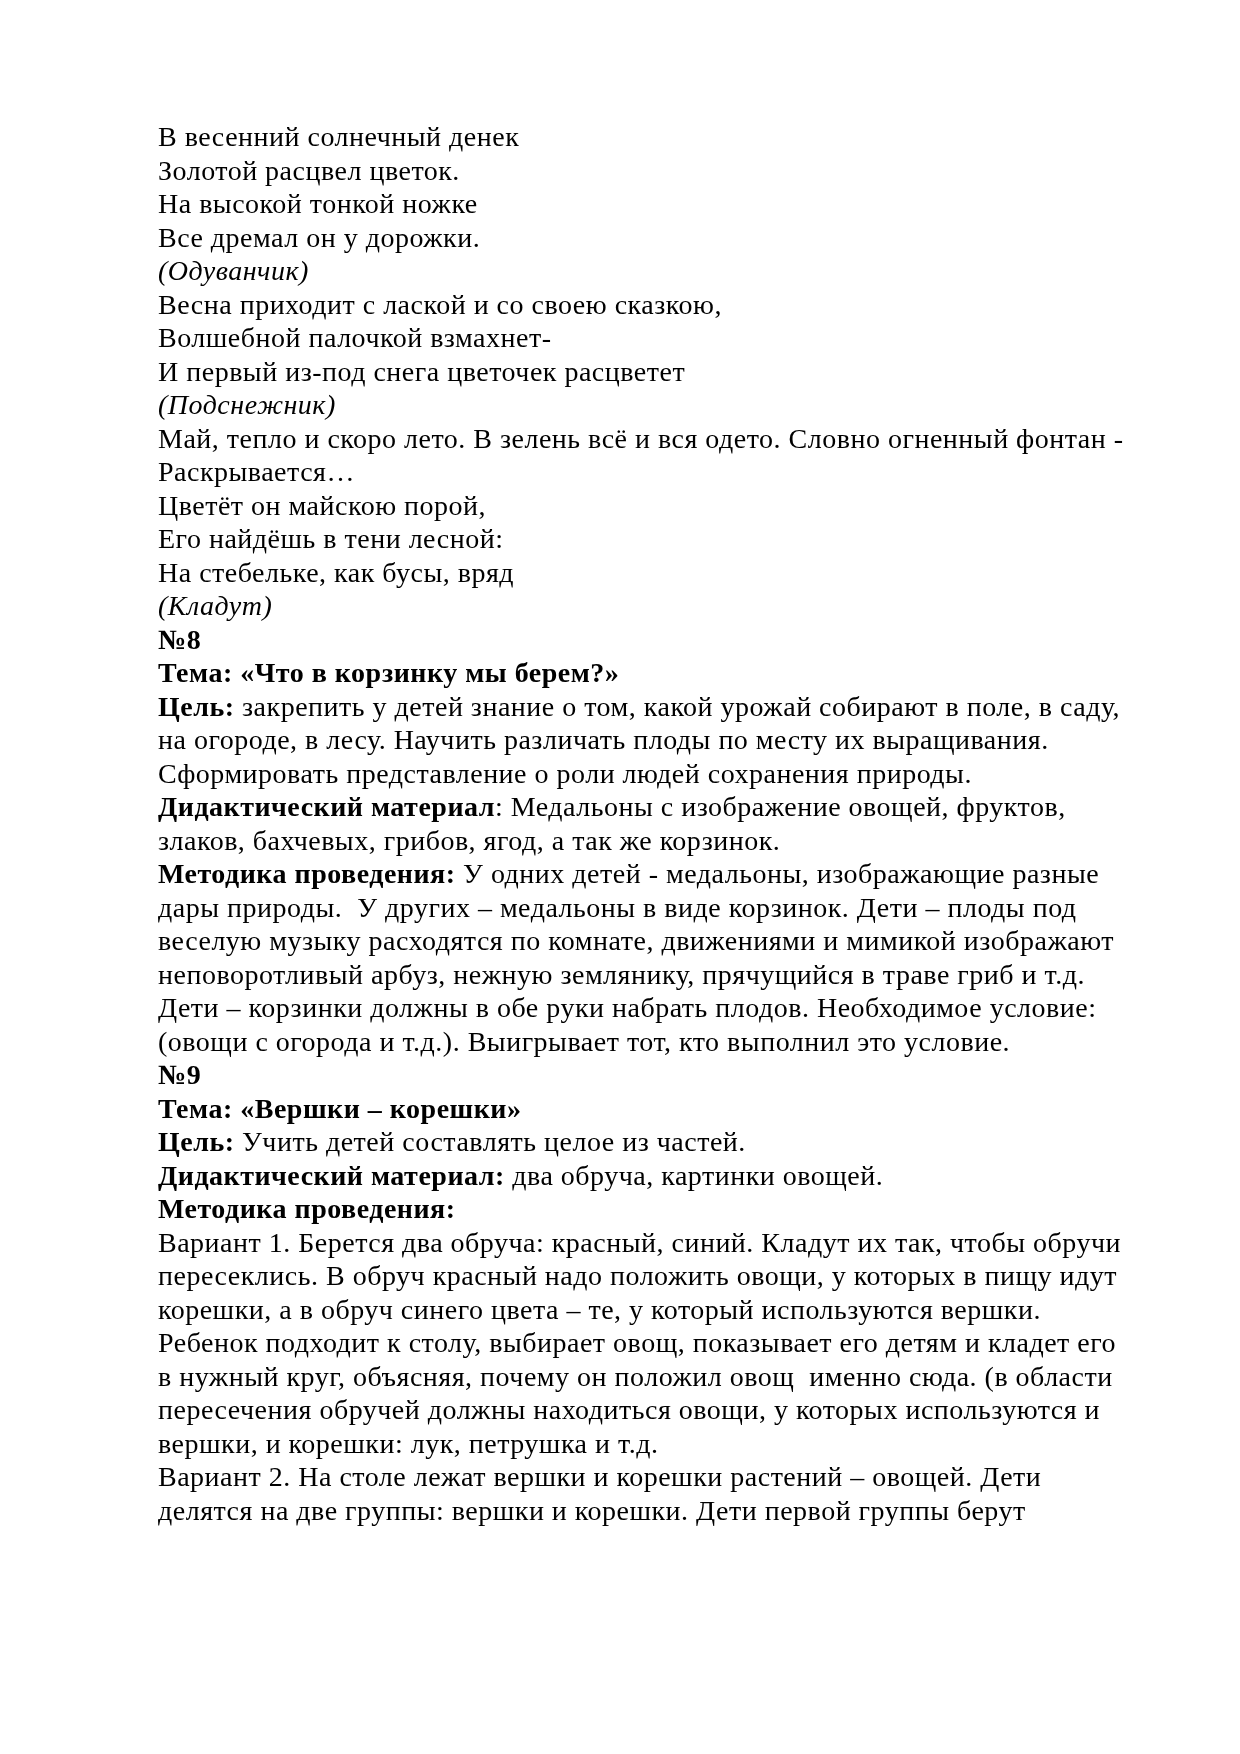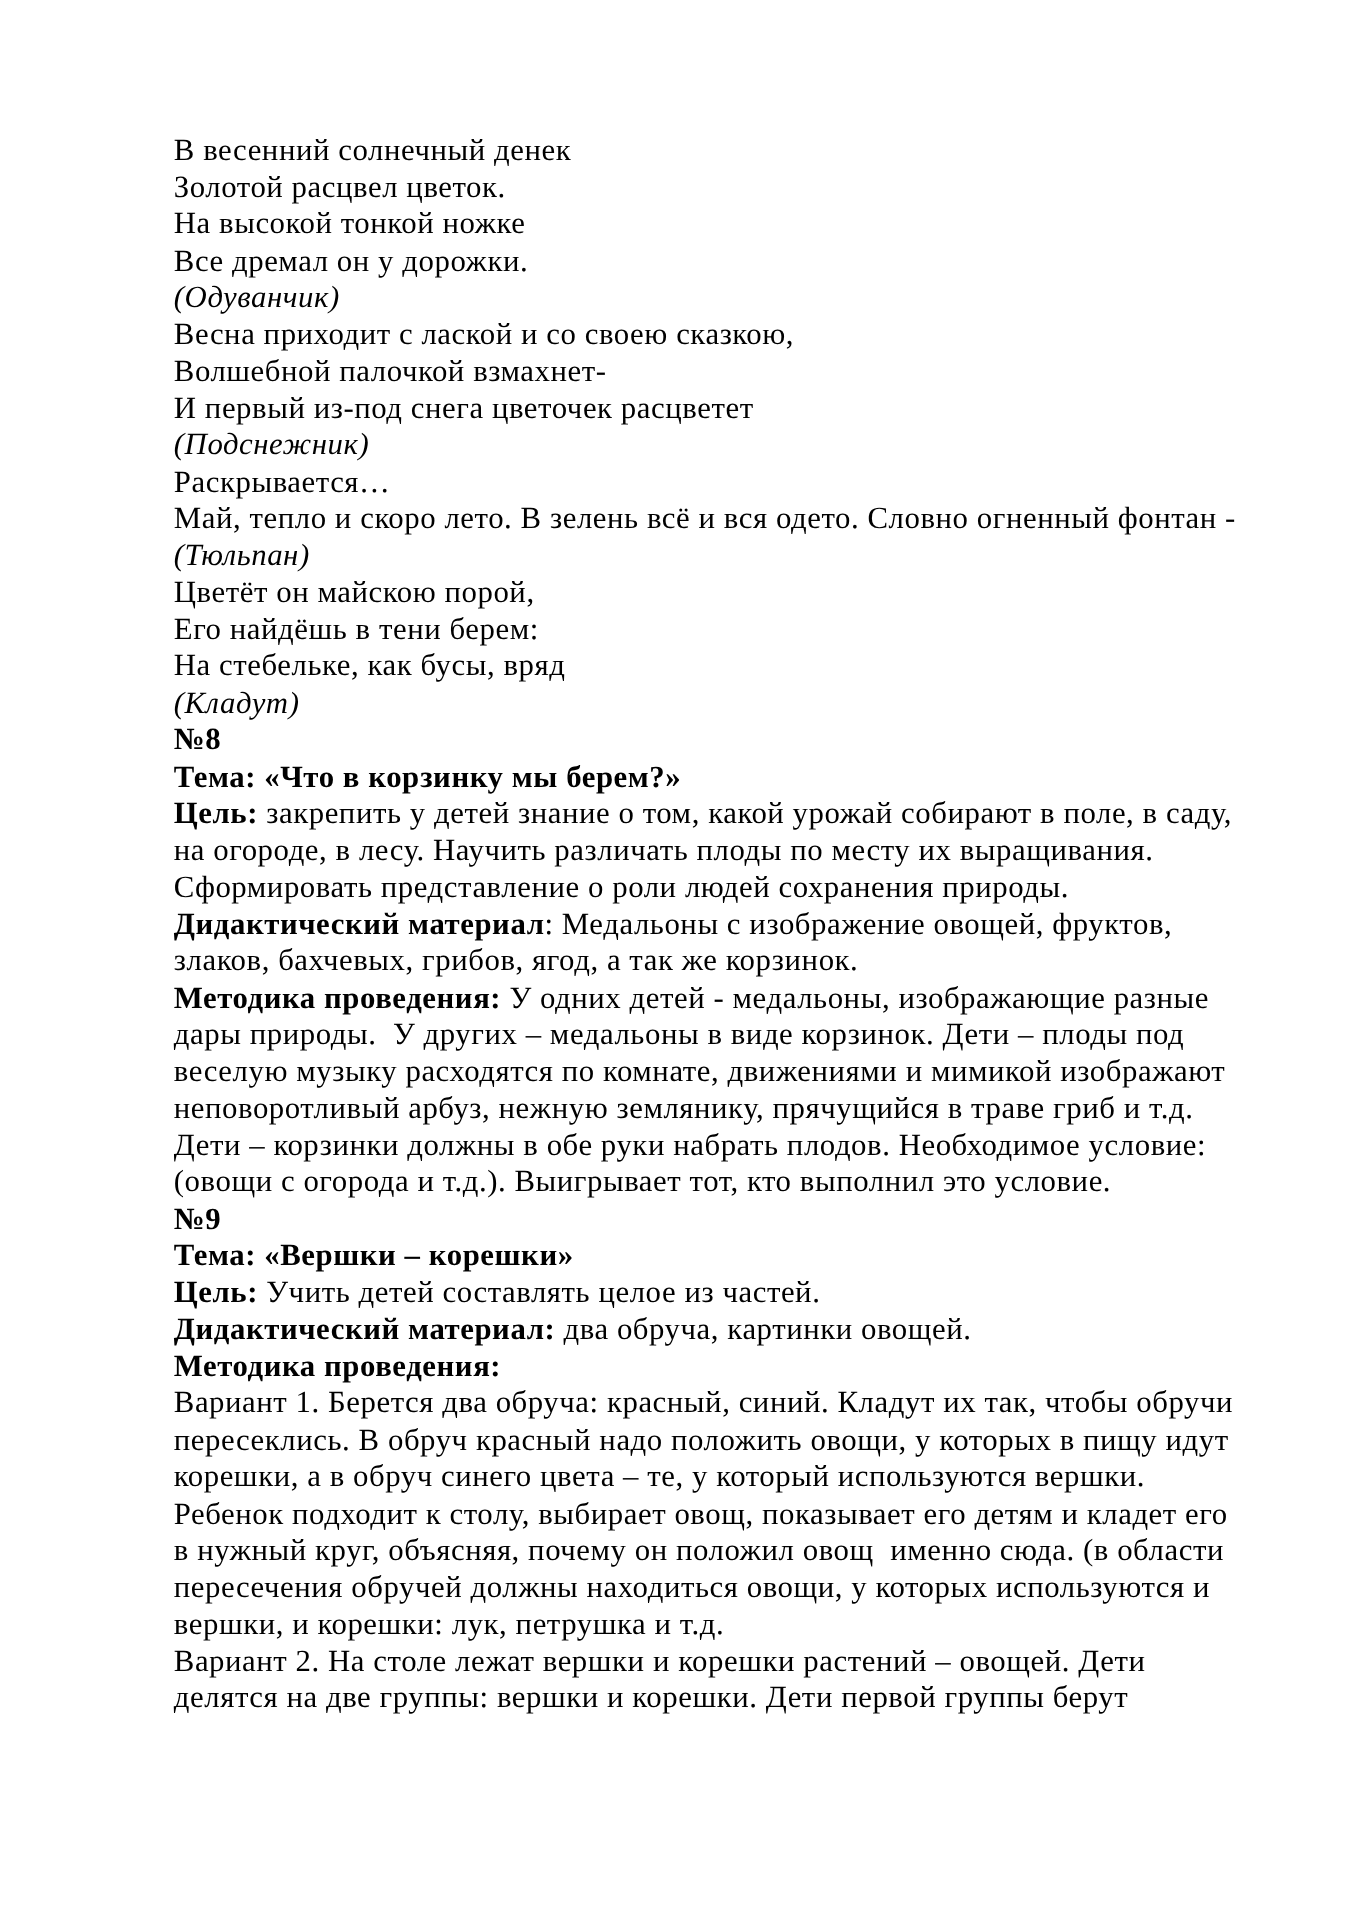--- a/index.html
+++ b/index.html
@@ -38,25 +38,24 @@
   <div class="doc-body">
       <div class="doc-line"><span>В весенний солнечный денек</span></div>
       <div class="doc-line"><span>Золотой расцвел цветок.</span></div>
       <div class="doc-line"><span>На высокой тонкой ножке</span></div>
       <div class="doc-line"><span>Все дремал он у дорожки.</span></div>
       <div class="doc-line"><span class="seg-i">(Одуванчик)</span></div>
       <div class="doc-line"><span>Весна приходит с лаской и со своею сказкою,</span></div>
       <div class="doc-line"><span>Волшебной палочкой взмахнет-</span></div>
       <div class="doc-line"><span>И первый из-под снега цветочек расцветет</span></div>
       <div class="doc-line"><span class="seg-i">(Подснежник)</span></div>
+      <div class="doc-line"><span>Май, тепло и скоро лето. В зелень всё и вся одето. Словно огненный фонтан -</span></div>
       <div class="doc-line"><span>Раскрывается…</span></div>
-      <div class="doc-line"><span>Май, тепло и скоро лето. В зелень всё и вся одето. Словно огненный фонтан -</span></div>
-      <div class="doc-line"><span class="seg-i">(Тюльпан)</span></div>
       <div class="doc-line"><span>Цветёт он майскою порой,</span></div>
-      <div class="doc-line"><span>Его найдёшь в тени берем:</span></div>
+      <div class="doc-line"><span>Его найдёшь в тени лесной:</span></div>
       <div class="doc-line"><span>На стебельке, как бусы, вряд</span></div>
       <div class="doc-line"><span class="seg-i">(Кладут)</span></div>
       <div class="doc-line"><span class="seg-b">№8</span></div>
       <div class="doc-line"><span class="seg-b">Тема: «Что в корзинку мы берем?»</span></div>
       <div class="doc-line"><span class="seg-b">Цель:</span><span> закрепить у детей знание о том, какой урожай собирают в поле, в саду,</span></div>
       <div class="doc-line"><span>на огороде, в лесу. Научить различать плоды по месту их выращивания.</span></div>
       <div class="doc-line"><span>Сформировать представление о роли людей сохранения природы.</span></div>
       <div class="doc-line"><span class="seg-b">Дидактический материал</span><span>: Медальоны с изображение овощей, фруктов,</span></div>
       <div class="doc-line"><span>злаков, бахчевых, грибов, ягод, а так же корзинок.</span></div>
       <div class="doc-line"><span class="seg-b">Методика проведения:</span><span> У одних детей - медальоны, изображающие разные</span></div>

